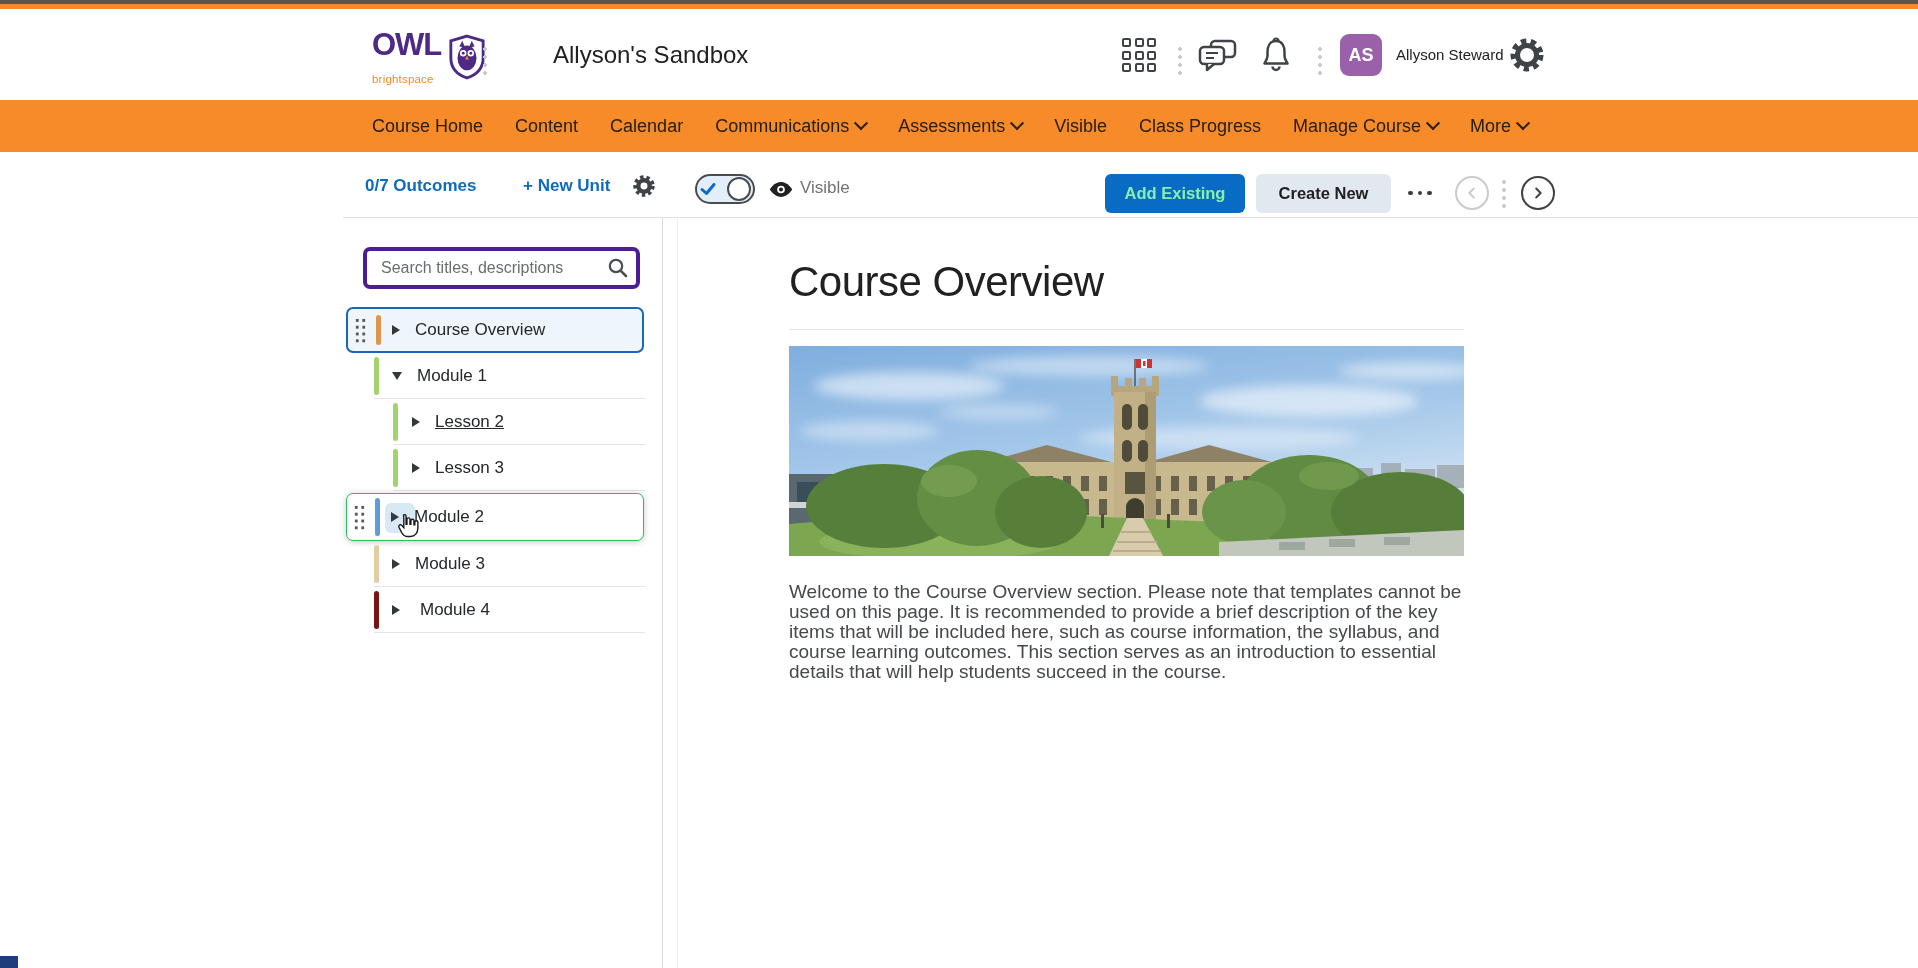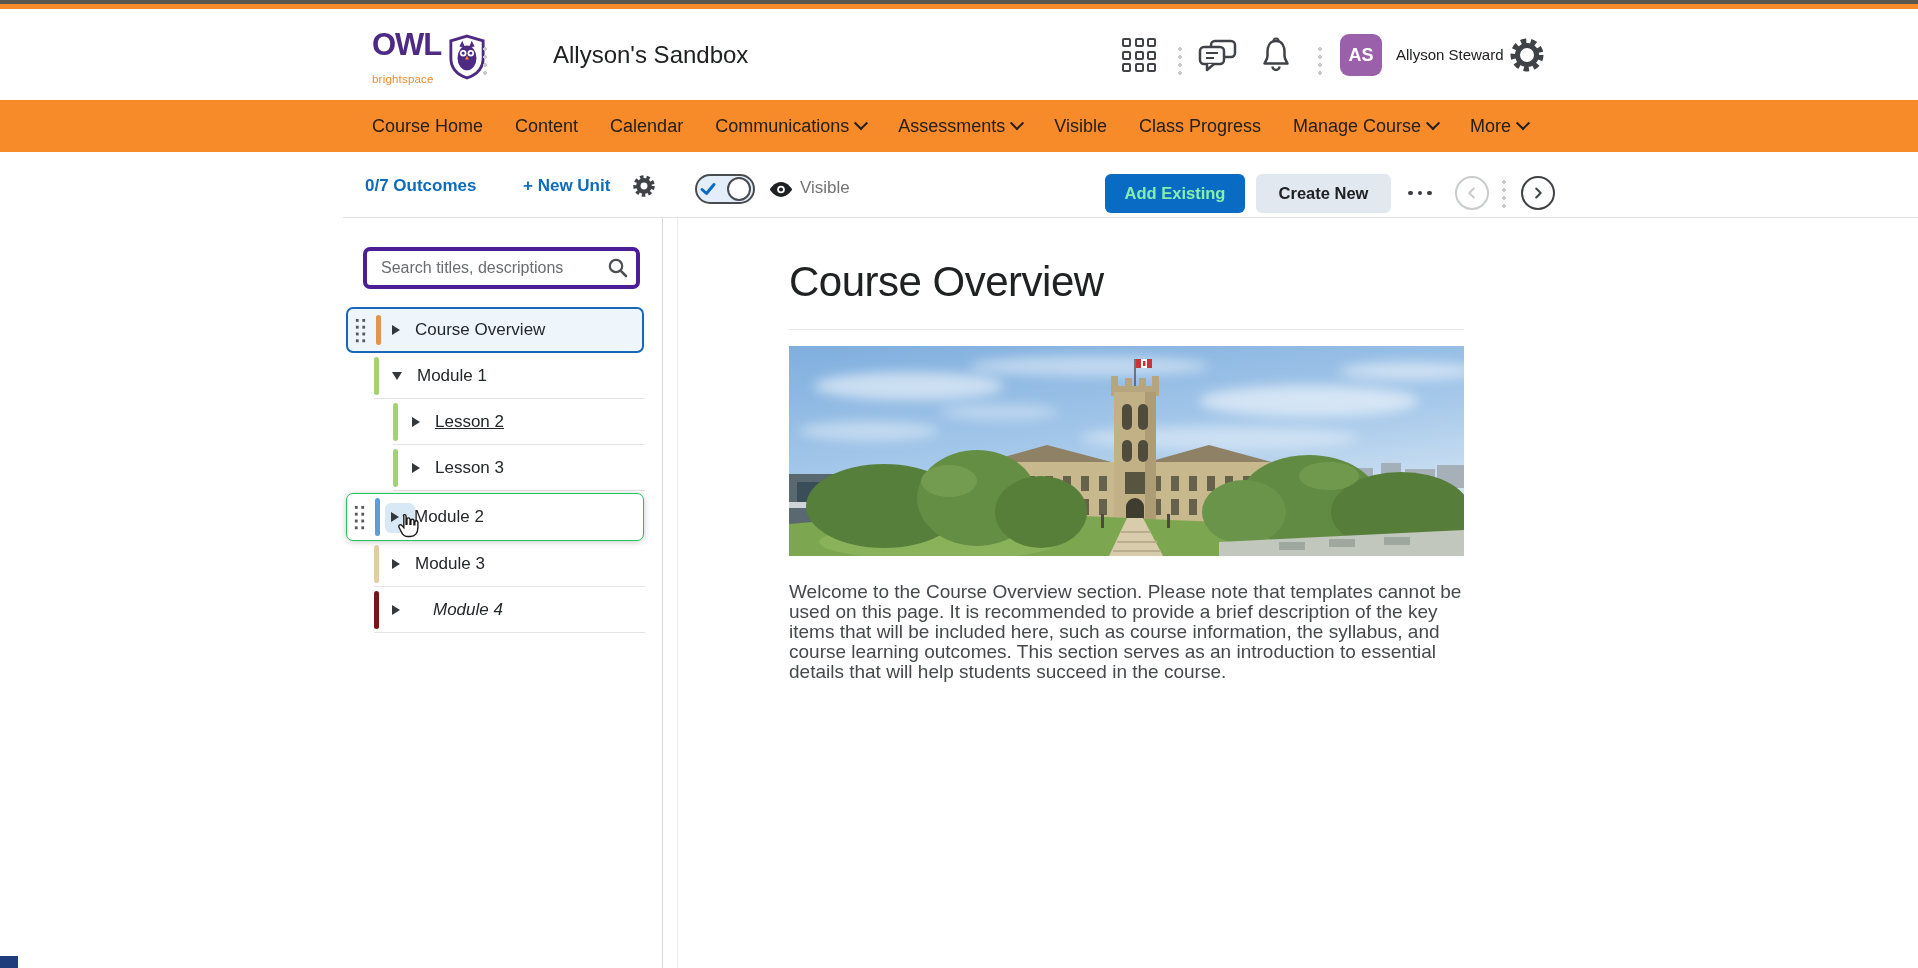--- a/index.html
+++ b/index.html
@@ -275,21 +275,21 @@
 
   <div class="abs tree-row row-l0" style="top:541px;">
     <span class="cbar" style="background: rgb(229, 203, 162);"></span>
     <span class="tri-r" style="margin-left:13px;"></span>
     <span class="tree-label" style="margin-left:15px;">Module 3</span>
   </div>
 
   <div class="abs tree-row row-l0" style="top:587px;">
     <span class="cbar" style="background: rgb(122, 20, 20);"></span>
     <span class="tri-r" style="margin-left:13px;"></span>
-    <span class="tree-label" style="margin-left:33px;font-style:italic;">Module 4</span>
+    <span class="tree-label" style="margin-left:20px;">Module 4</span>
   </div>
 
   <div class="abs v-div1"></div>
   <div class="abs v-div2"></div>
 
   <h1 class="abs main-heading" style="margin:0;">Course Overview</h1>
   <div class="abs main-hr"></div>
 
   <div class="abs hero">
     <svg width="675" height="210" viewBox="0 0 675 210">

